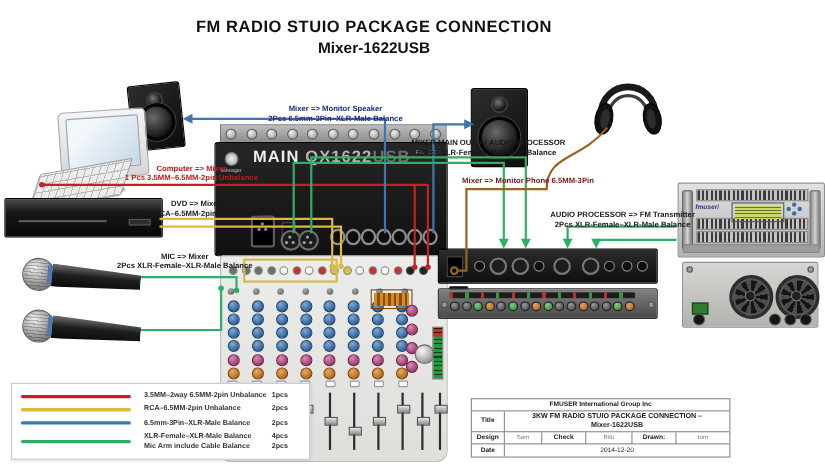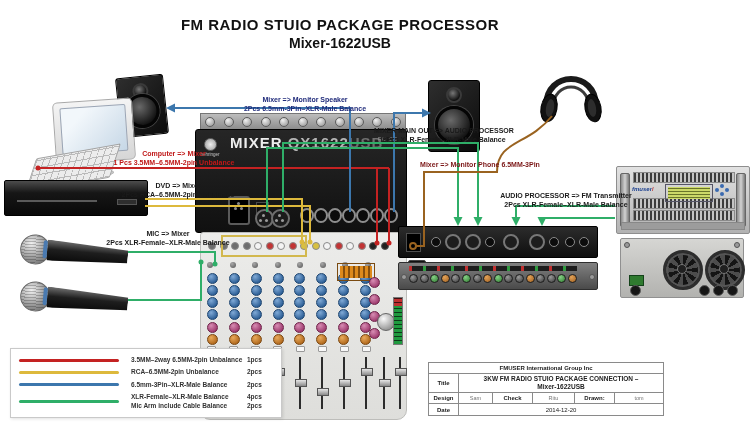--- a/index.html
+++ b/index.html
@@ -142,21 +142,21 @@
   .tc.span-rest{grid-column:2/7}
   .tc.title-val{flex-direction:column;font-weight:bold;font-size:6.5px;line-height:1.25;}
   svg.wires{position:absolute;left:0;top:0;z-index:4;pointer-events:none;}
 </style>
 </head>
 <body>
 
 <div id="canvas">
 
   <div class="title">
-    <div class="t1">FM RADIO STUIO PACKAGE PROCESSOR</div>
+    <div class="t1">FM RADIO STUIO PACKAGE CONNECTION</div>
     <div class="t2">Mixer-1622USB</div>
   </div>
 
   <div class="dev spk" style="left:118px;top:76px;width:46px;height:58px;transform:rotate(-6deg);">
     <span class="tw"></span>
     <span class="wf"></span>
   </div>
 
   <div class="dev spk" style="left:428px;top:80px;width:50px;height:70px;">
     <span class="tw"></span>
@@ -207,21 +207,21 @@
       <span class="tk"></span>
       <span class="tk"></span>
       <span class="tk"></span>
       <span class="tk"></span>
     </div>
 
   <div class="dev rear">
     <span class="brandlogo"></span>
     <span class="brandtxt">behringer</span>
     <div class="xen">
-      <span>MIXER</span>
+      <span>MAIN</span>
       <span class="n">QX1622</span><span class="u">USB</span>
     </div>
     <span class="cert">FC CE</span>
     <span class="iec"></span>
     <span class="sw"></span>
     <span class="xlr" style="left:59px;top:79px;"></span>
     <span class="xlr" style="left:75px;top:79px;"></span>
   </div>
   <div class="jrow">
       <span class="jack"></span>

